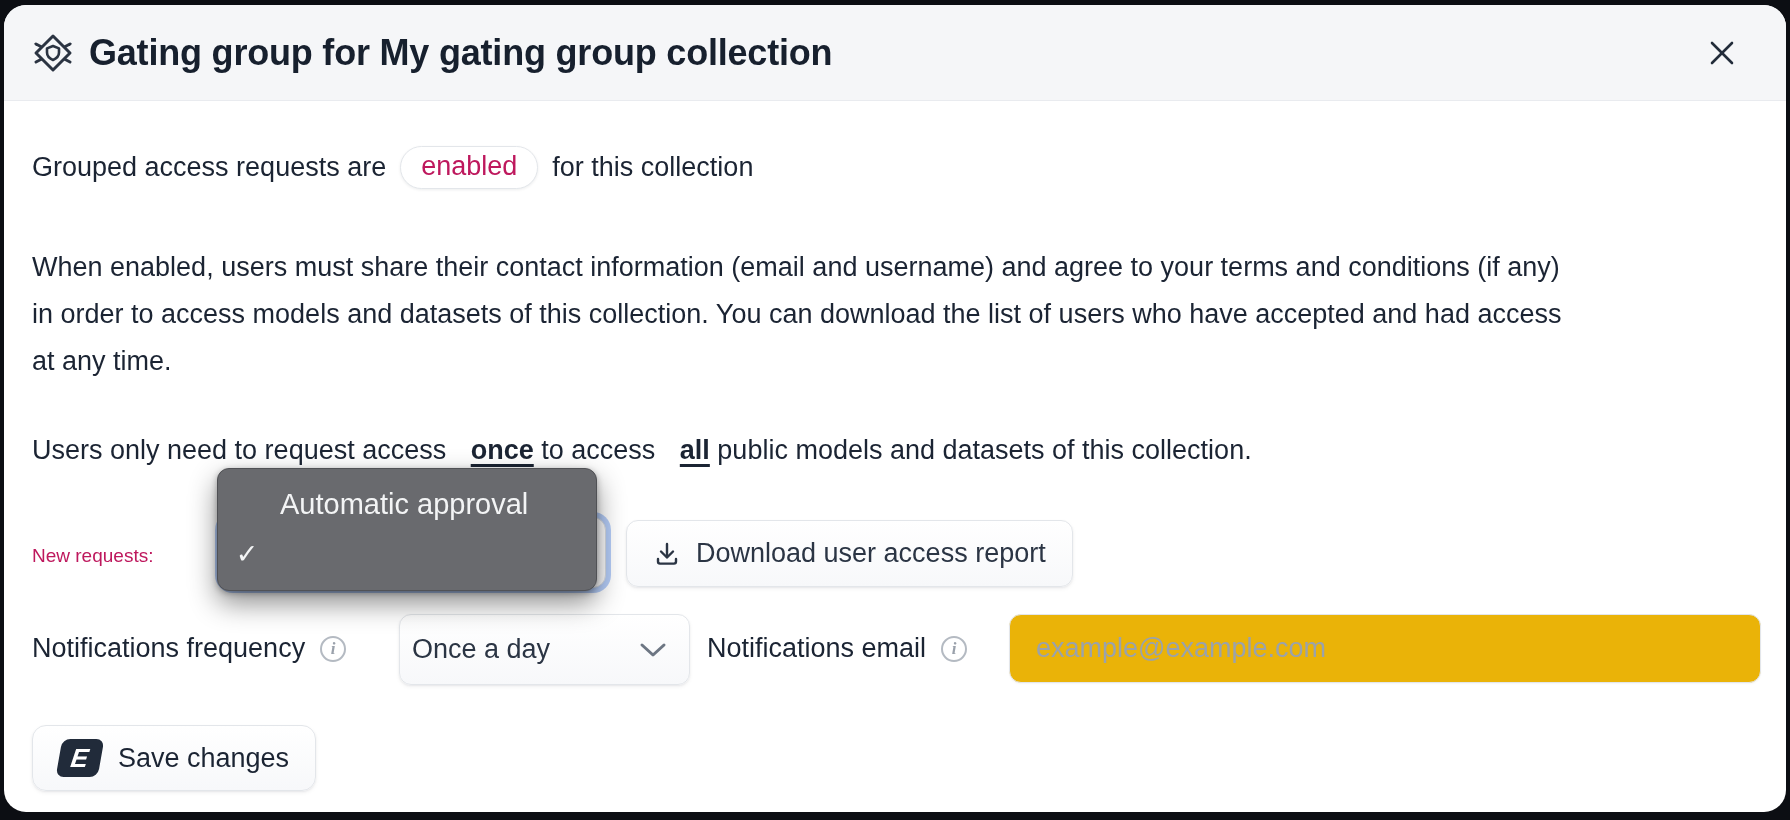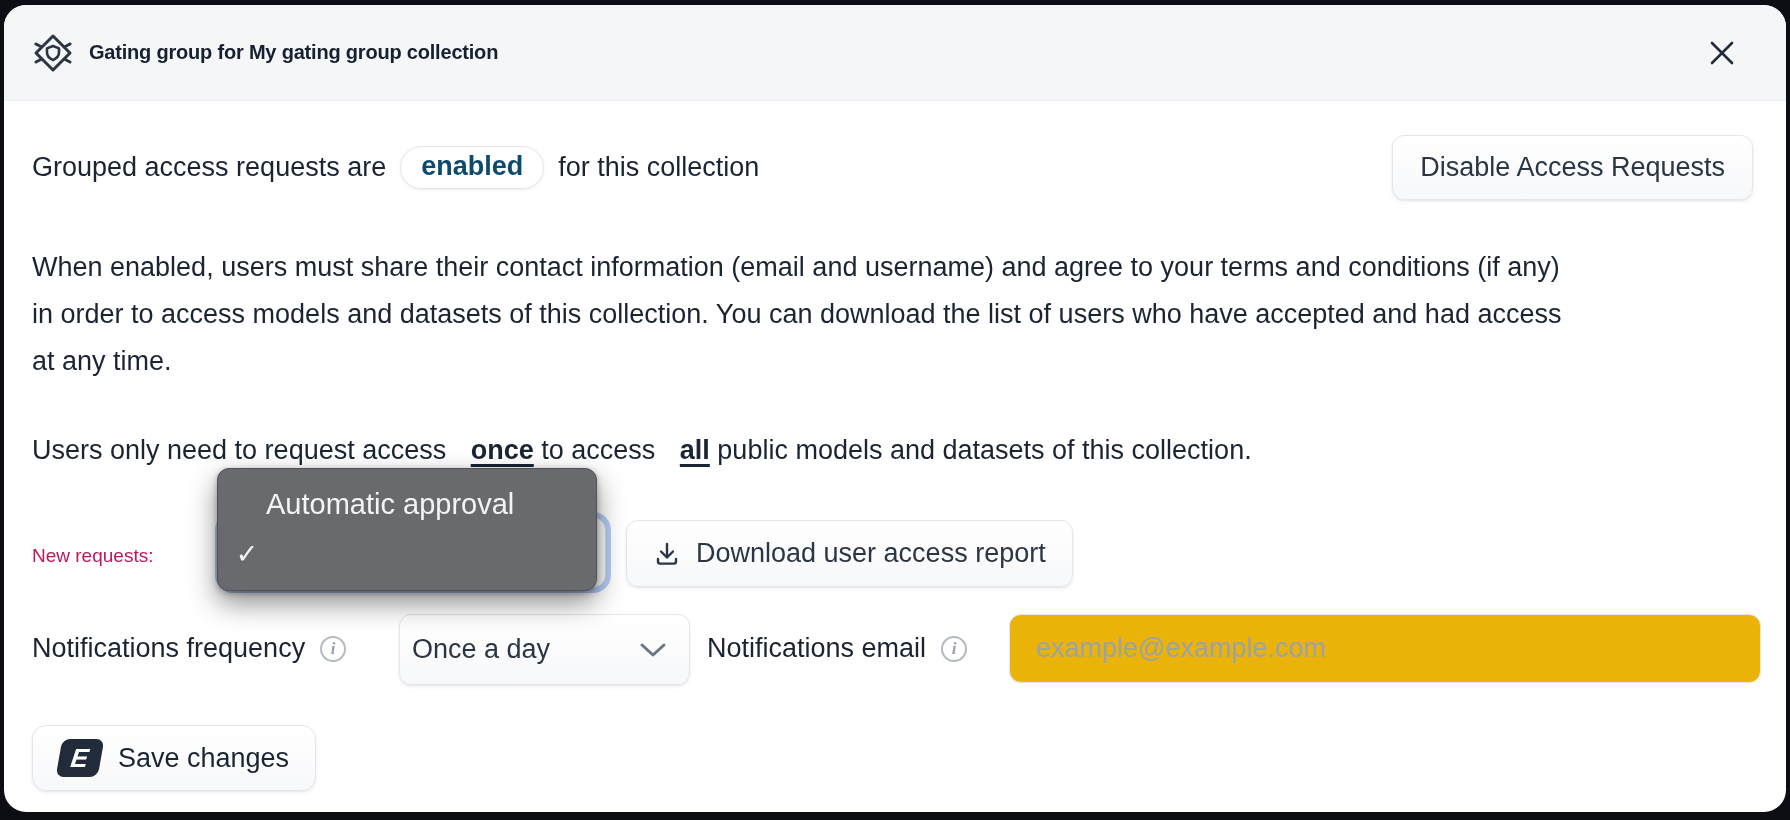--- a/index.html
+++ b/index.html
@@ -14,36 +14,36 @@
     background:#ffffff;border-radius:22px;overflow:hidden;
   }
   
   .modal-header{
     position:absolute;top:0;left:0;right:0;height:96px;
     background:#f5f6f8;border-bottom:1px solid #e9ebef;
     display:flex;align-items:center;padding:0 28px;box-sizing:border-box;
   }
   .gate-icon{width:42px;height:42px;margin-right:15px;flex:0 0 auto;}
   .modal-title{
-    font-size:20px;font-weight:700;color:#17202e;letter-spacing:-.2px;
+    font-size:36px;font-weight:700;color:#17202e;letter-spacing:-.2px;
   }
   .close-btn{
     margin-left:auto;width:44px;height:44px;border:none;background:transparent;
     display:flex;align-items:center;justify-content:center;cursor:pointer;padding:0;
     margin-right:14px;
   }
   
   .status-row{
     position:absolute;left:28px;right:33px;top:125px;height:74px;
     display:flex;align-items:center;
   }
   .status-text{font-size:27px;color:#1b2433;display:flex;align-items:center;gap:14px;}
   .enabled-badge{
     display:inline-block;background:#ffffff;border:1px solid #e3e6ea;
-    border-radius:999px;padding:4px 20px 6px;font-weight:700;color:#0c4a6e;
+    border-radius:999px;padding:4px 20px 6px;font-weight:400;color:#be185d;
     box-shadow:0 1px 3px rgba(16,24,40,.08);
   }
   .btn{
     display:inline-flex;align-items:center;justify-content:center;gap:15px;
     background:linear-gradient(to bottom,#ffffff,#f7f8fa);
     border:1px solid #e3e6ea;border-radius:12px;
     font-size:27px;color:#2b3544;cursor:pointer;
     box-shadow:0 1px 2px rgba(16,24,40,.06),0 2px 4px rgba(16,24,40,.05);
     font-family:inherit;
   }
@@ -80,21 +80,21 @@
     box-shadow:0 12px 28px rgba(0,0,0,.45),0 2px 6px rgba(0,0,0,.3);
     box-sizing:border-box;padding-top:11px;z-index:5;
   }
   .dropdown-option{
     height:49px;display:flex;align-items:center;
     color:#f3f4f5;font-size:29px;cursor:pointer;
   }
   .dropdown-option .check{
     width:34px;text-align:center;margin-left:12px;font-size:27px;flex:0 0 auto;
   }
-  .dropdown-option .opt-label{margin-left:2px;}
+  .dropdown-option .opt-label{margin-left:16px;}
   
   .notif-row{position:absolute;left:0;right:12px;top:609px;height:69px;}
   .notif-label{
     position:absolute;top:0;height:69px;display:flex;align-items:center;gap:15px;
     font-size:27px;color:#1b2433;
   }
   .freq-label{left:28px;}
   .email-label{left:703px;}
   .info-icon{
     width:26px;height:26px;border:2px solid #b4bac2;border-radius:50%;
@@ -154,21 +154,20 @@
       </svg>
     </button>
   </div>
 
   <div class="status-row">
     <div class="status-text">
       <span>Grouped access requests are</span>
       <span class="enabled-badge">enabled</span>
       <span>for this collection</span>
     </div>
-    <button class="btn disable-btn">Disable Access Requests</button>
   </div>
 
   <div class="description">When enabled, users must share their contact information (email and username) and agree to your terms and conditions (if any) in order to access models and datasets of this collection. You can download the list of users who have accepted and had access at any time.</div>
 
   <div class="once-line"><span>Users only need to request access </span><span class="bold-underline">once</span><span> to access </span><span class="bold-underline">all</span><span> public models and datasets of this collection.</span></div>
 
   <div class="new-requests-label">New requests:</div>
 
   <div class="select-ghost"></div>
 

